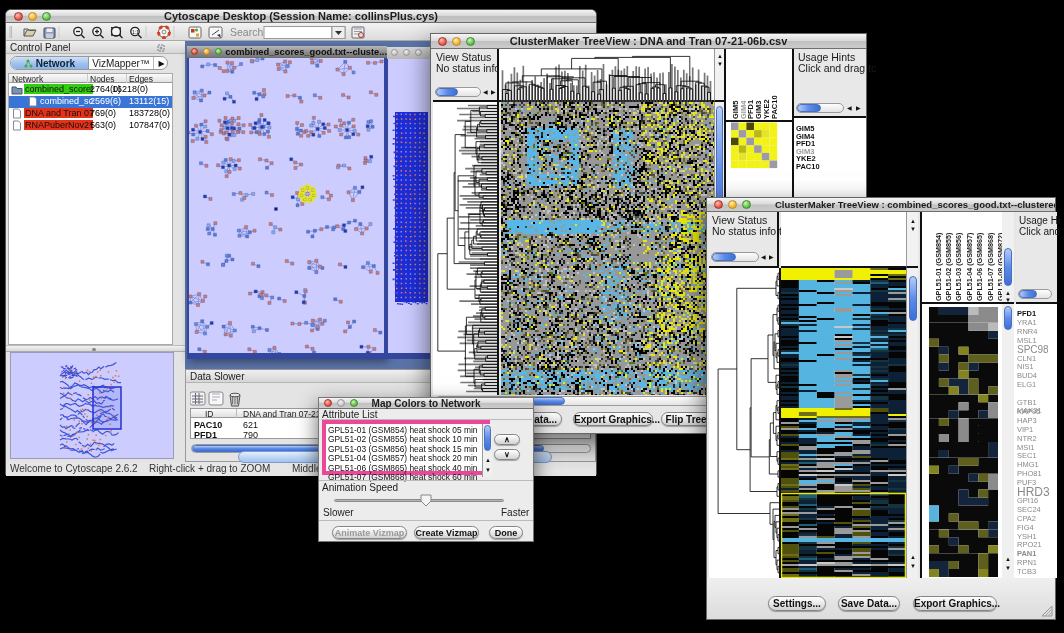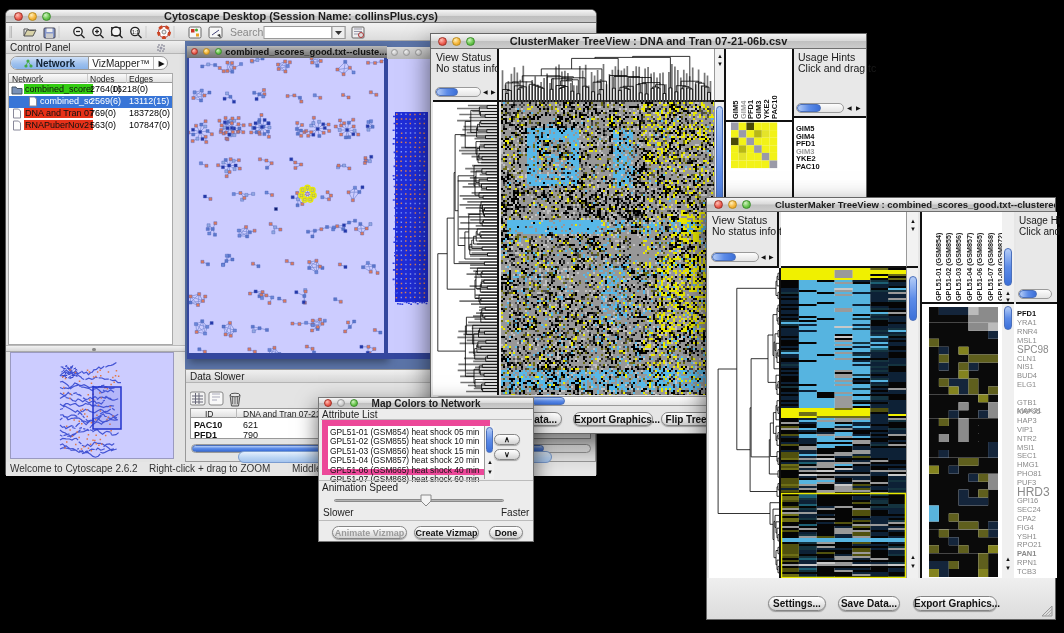--- a/index.html
+++ b/index.html
@@ -465,21 +465,21 @@
   </div>
 <div class="abs" style="left:318px;top:397px;width:216px;height:145px;background:#ececec;border:1px solid #777;box-shadow:0 8px 20px rgba(0,0,0,.6)">
     <div class="abs mactb" style="left:0;top:0;width:214px;height:11px">
       <div class="tl red" style="left:5px;top:1px;width:8px;height:8px"></div>
       <div class="tl gry" style="left:18px;top:1px;width:8px;height:8px"></div>
       <div class="tl grn" style="left:31px;top:1px;width:8px;height:8px"></div>
       <div class="ttext" style="font-size:10px;line-height:11px">Map Colors to Network</div>
     </div>
     <div class="abs" style="left:3px;top:11px;font-size:10px;color:#222">Attribute List</div>
     <div class="abs" style="left:2px;top:21px;width:211px;height:60px;border-top:1px solid #bbb"></div>
-    <div class="abs" style="left:3px;top:22px;width:168px;height:55px;background:#fff;border:6px solid #ec4899">
+    <div class="abs" style="left:3px;top:22px;width:168px;height:55px;background:#fff;border:4px solid #ec4899">
       <div class="abs" style="left:2px;top:1px;font-size:8.4px;color:#111;white-space:nowrap">GPL51-01 (GSM854) heat shock 05 min</div>
       <div class="abs" style="left:2px;top:10.4px;font-size:8.4px;color:#111;white-space:nowrap">GPL51-02 (GSM855) heat shock 10 min</div>
       <div class="abs" style="left:2px;top:19.8px;font-size:8.4px;color:#111;white-space:nowrap">GPL51-03 (GSM856) heat shock 15 min</div>
       <div class="abs" style="left:2px;top:29.2px;font-size:8.4px;color:#111;white-space:nowrap">GPL51-04 (GSM857) heat shock 20 min</div>
       <div class="abs" style="left:2px;top:38.6px;font-size:8.4px;color:#111;white-space:nowrap">GPL51-06 (GSM865) heat shock 40 min</div>
       <div class="abs" style="left:2px;top:48px;font-size:8.4px;color:#111;white-space:nowrap">GPL51-07 (GSM868) heat shock 60 min</div>
       <div class="abs" style="left:156px;top:0;width:10px;height:53px;background:#f0f0f0;border-left:1px solid #999">
         <div class="sbthumb" style="left:1px;top:1px;width:7px;height:26px"></div>
         <span class="arr" style="left:2px;top:33px">▲</span>
         <span class="arr" style="left:2px;top:43px">▼</span>

